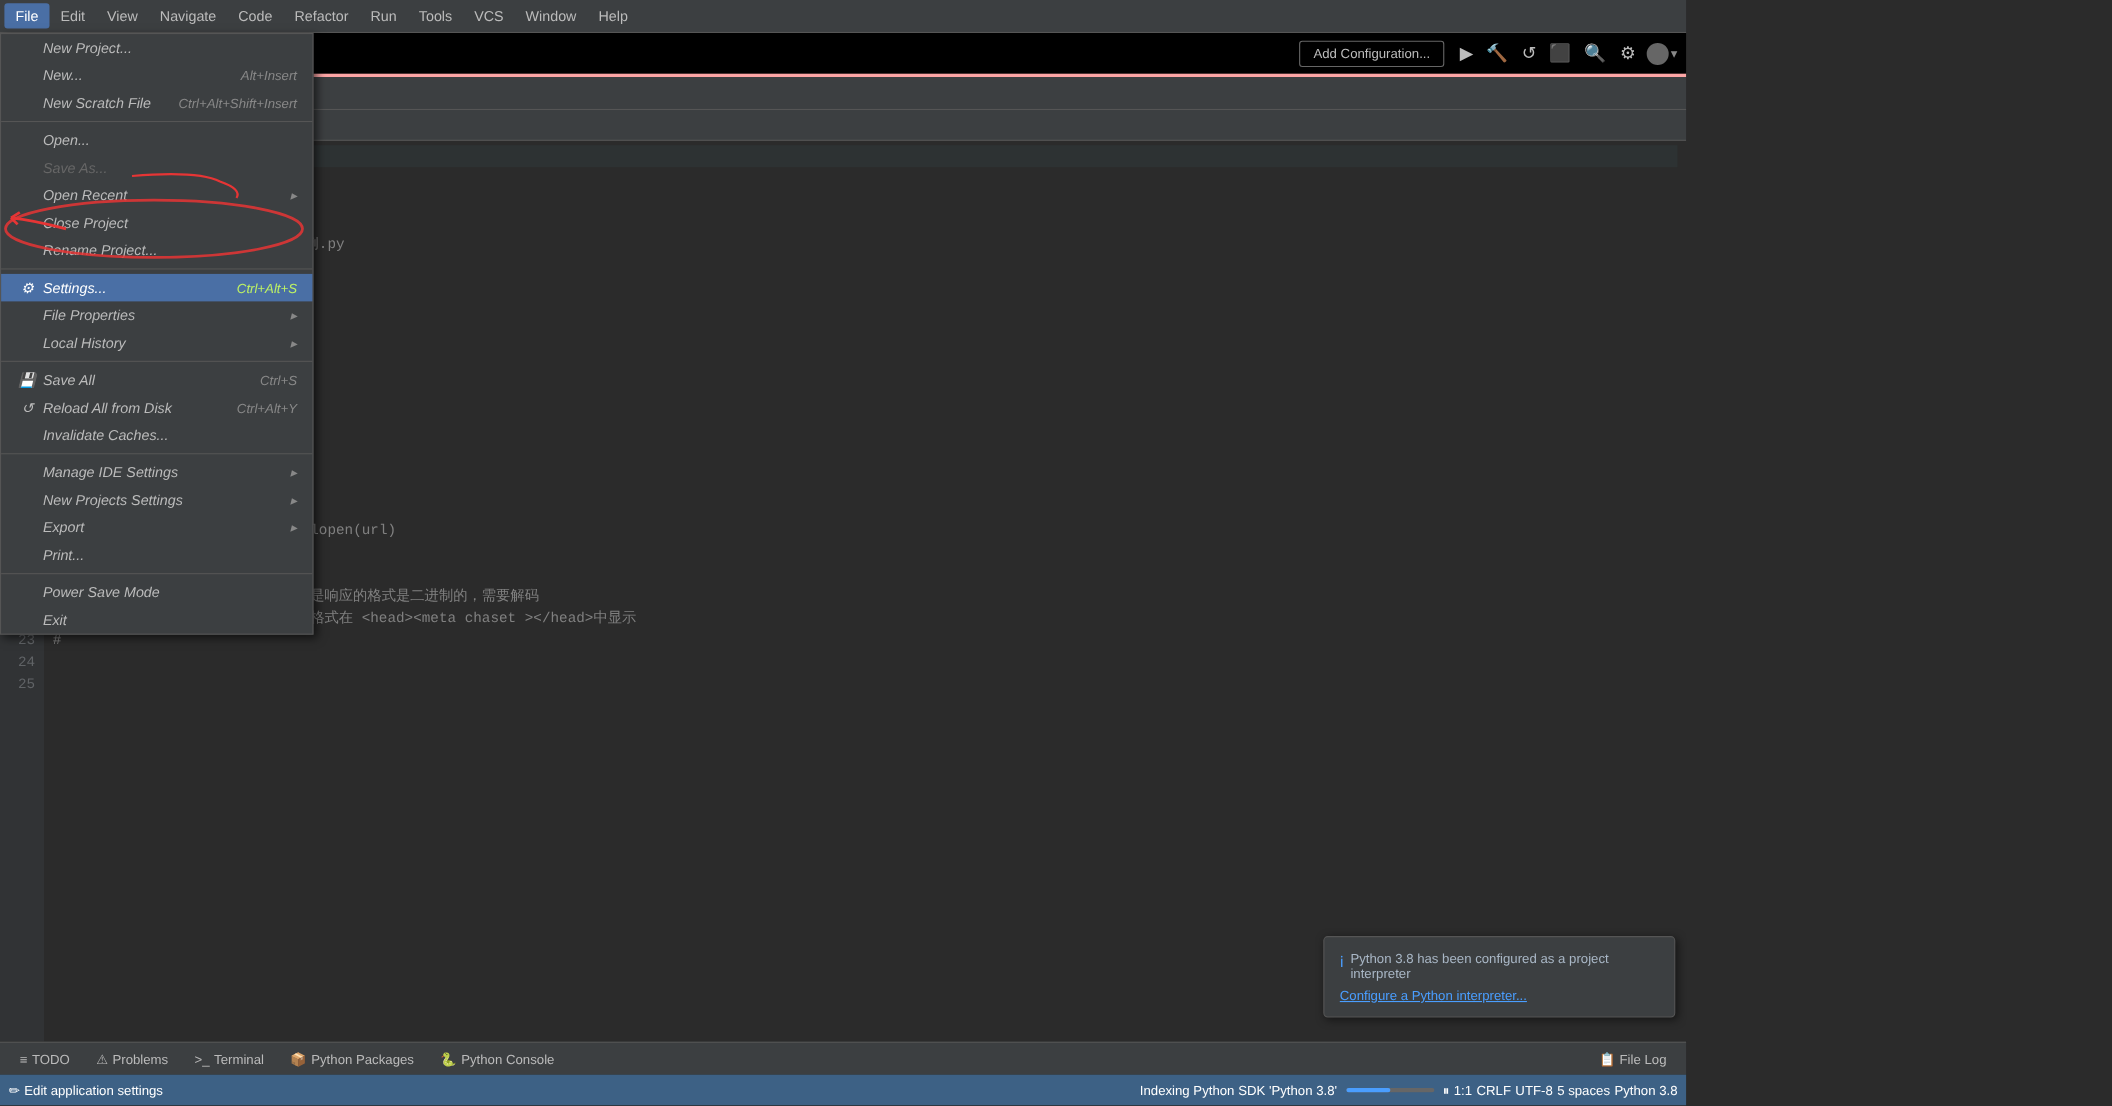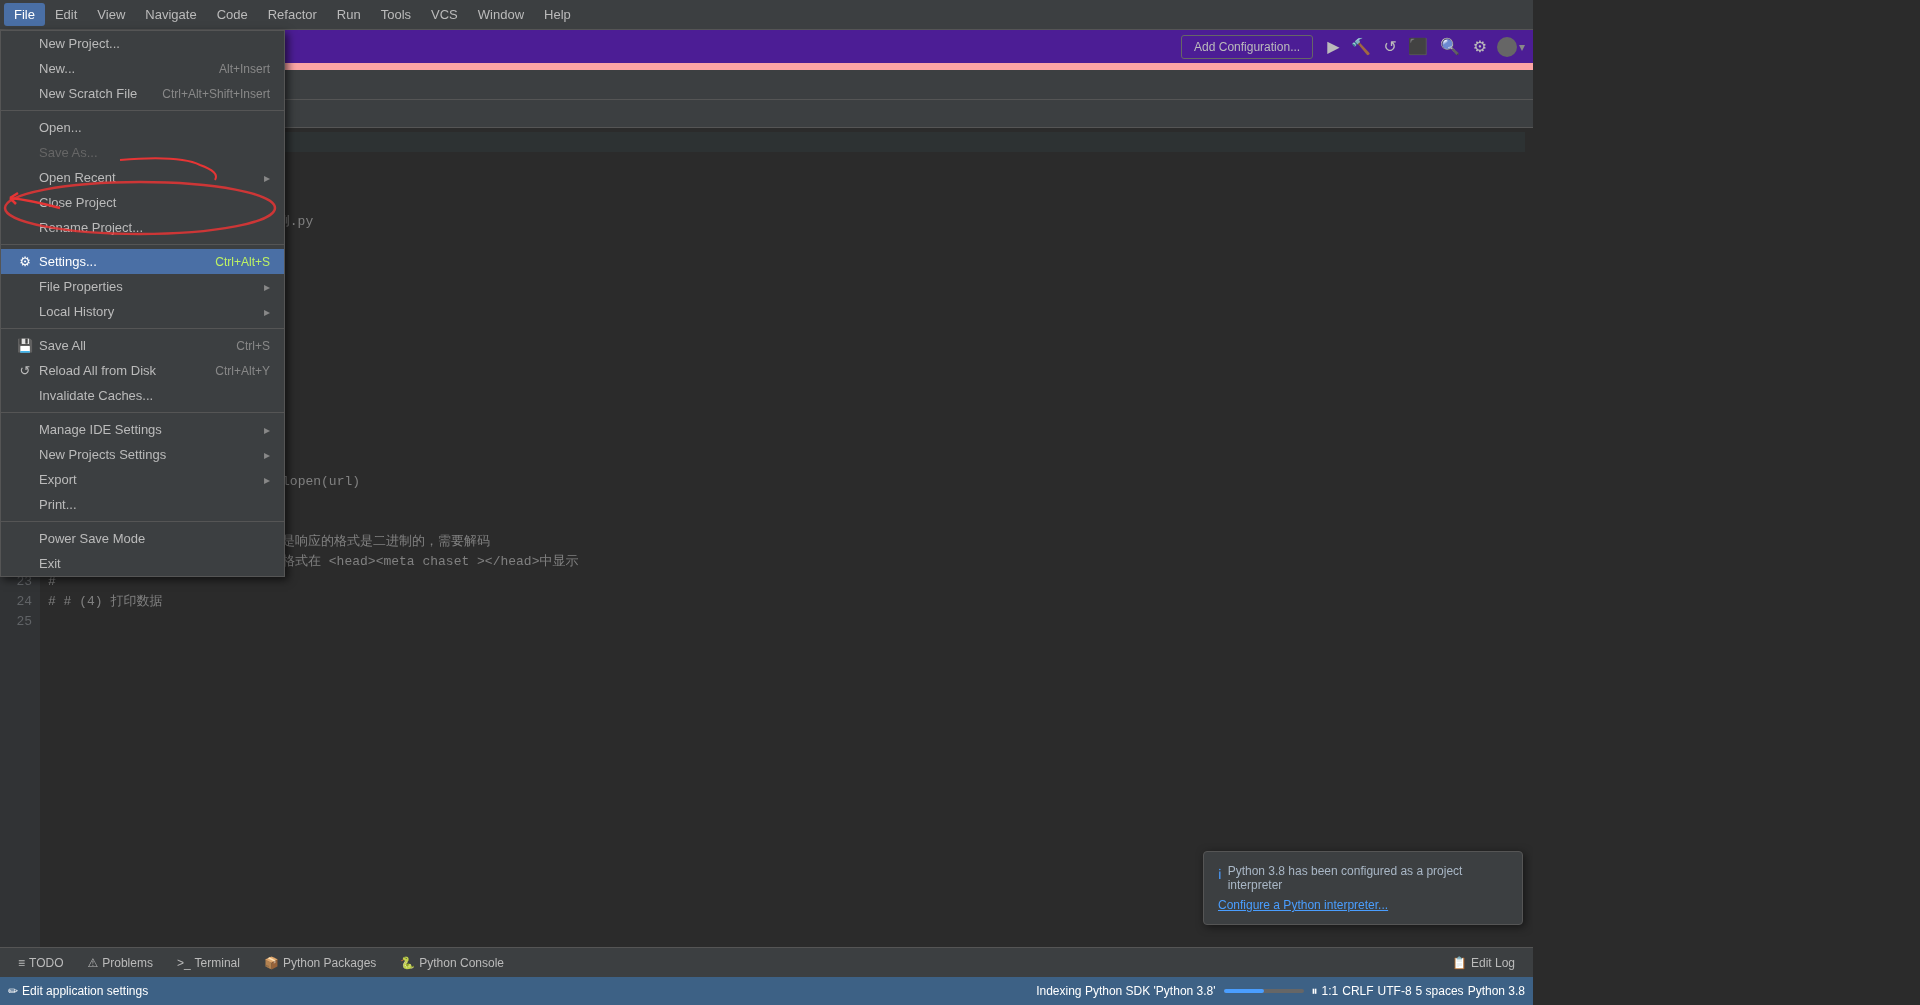--- a/index.html
+++ b/index.html
@@ -20,23 +20,23 @@
       font-size: 13px;
       color: #bbbbbb;
       border-radius: 3px;
     }
     .menu-item.active { background: #4a6fa5; color: white; }
 
     
     #toolbar {
       display: flex;
       align-items: center;
-      background: #4c1d95;
+      background: #000000;
       height: 40px;
-      border-bottom: 7px solid #fca5a5;
+      border-bottom: 3px solid #fca5a5;
       padding: 0 8px;
       justify-content: flex-end;
     }
     .toolbar-btn {
       background: none;
       border: none;
       color: #bbbbbb;
       cursor: pointer;
       padding: 4px 6px;
       font-size: 16px;
@@ -181,20 +181,21 @@
     
     #file-menu {
       position: absolute;
       left: 0;
       top: 30px;
       background: #3c3f41;
       border: 1px solid #555;
       width: 285px;
       z-index: 1000;
       box-shadow: 3px 3px 8px rgba(0,0,0,0.6);
+      font-style: italic;
     }
     .menu-separator {
       height: 1px;
       background: #555;
       margin: 4px 0;
     }
     .dropdown-item {
       display: flex;
       align-items: center;
       padding: 5px 14px;
@@ -462,21 +463,20 @@
           <div class="code-line"># # (1) 定义一个url 即目标地址</div>
           <div class="code-line"># url = 'http://www.baidu.com'</div>
           <div class="code-line">#</div>
           <div class="code-line"># # (2) 模拟浏览器向服务器发送请求</div>
           <div class="code-line"># response = urllib.request.urlopen(url)</div>
           <div class="code-line">#</div>
           <div class="code-line"># # (3) 获取响应中的页面的源码</div>
           <div class="code-line"># # 这里read()函数可以获取响应，但是响应的格式是二进制的，需要解码</div>
           <div class="code-line"># # 解码：decode('编码格式') 编码格式在 &lt;head&gt;&lt;meta chaset &gt;&lt;/head&gt;中显示</div>
           <div class="code-line">#</div>
-          <div class="code-line"># # (4) 打印数据</div>
         </div>
       </div>
     </div>
   </div>
 
   <div style="position:absolute; left:-28px; top:400px; transform:rotate(-90deg); background:#3c3f41; color:#888; font-size:11px; padding:3px 8px; cursor:pointer; border:1px solid #555; border-radius:3px 3px 0 0; z-index:100; transform-origin: right center;">
     <span>Structure</span>
   </div>
 
 
@@ -504,21 +504,21 @@
     <div class="bottom-tab">
       <span>📦</span>
       <span>Python Packages</span>
     </div>
     <div class="bottom-tab">
       <span>🐍</span>
       <span>Python Console</span>
     </div>
     <div class="event-log-btn">
       <span>📋</span>
-      <span>Edit Log</span>
+      <span>File Log</span>
     </div>
   </div>
 
   <div id="status-bar" style="position:absolute; bottom:0; left:0; right:0;">
     <div class="status-left">
       <span>✏</span>
       <span>Edit application settings</span>
     </div>
     <div class="status-right">
       <span>Indexing Python SDK 'Python 3.8'</span>

